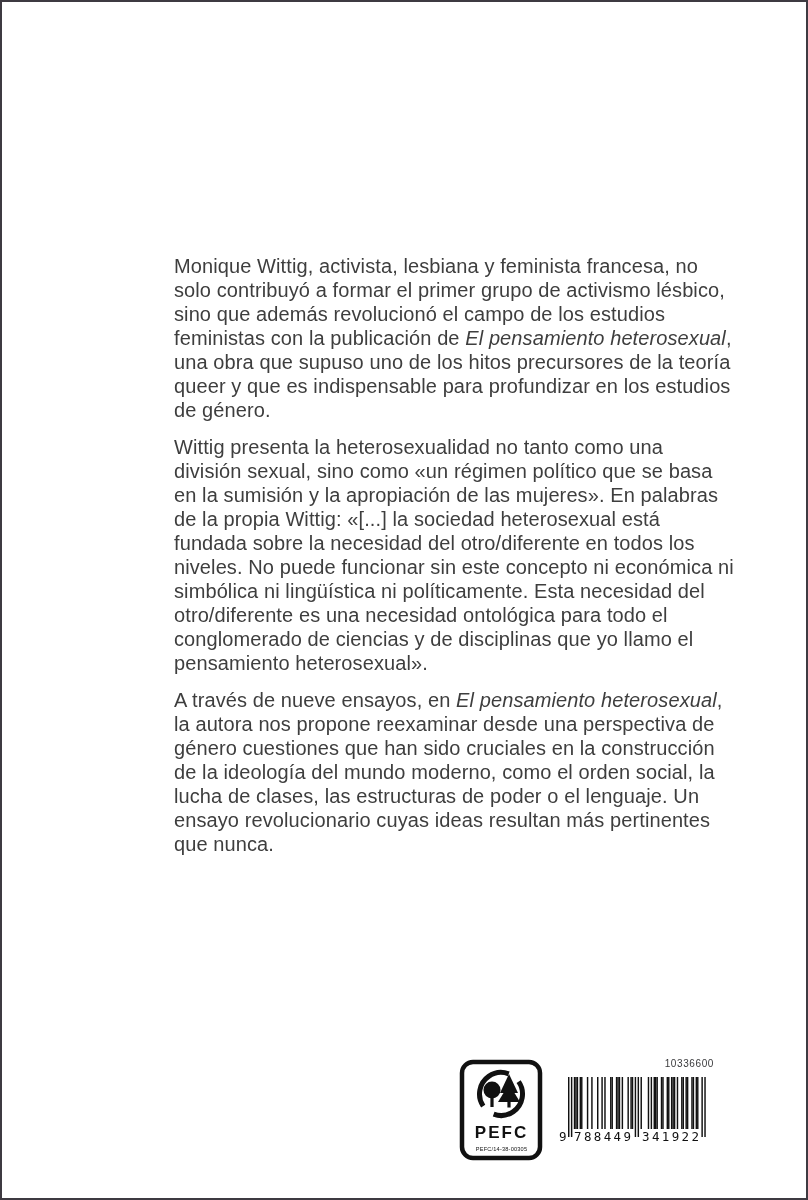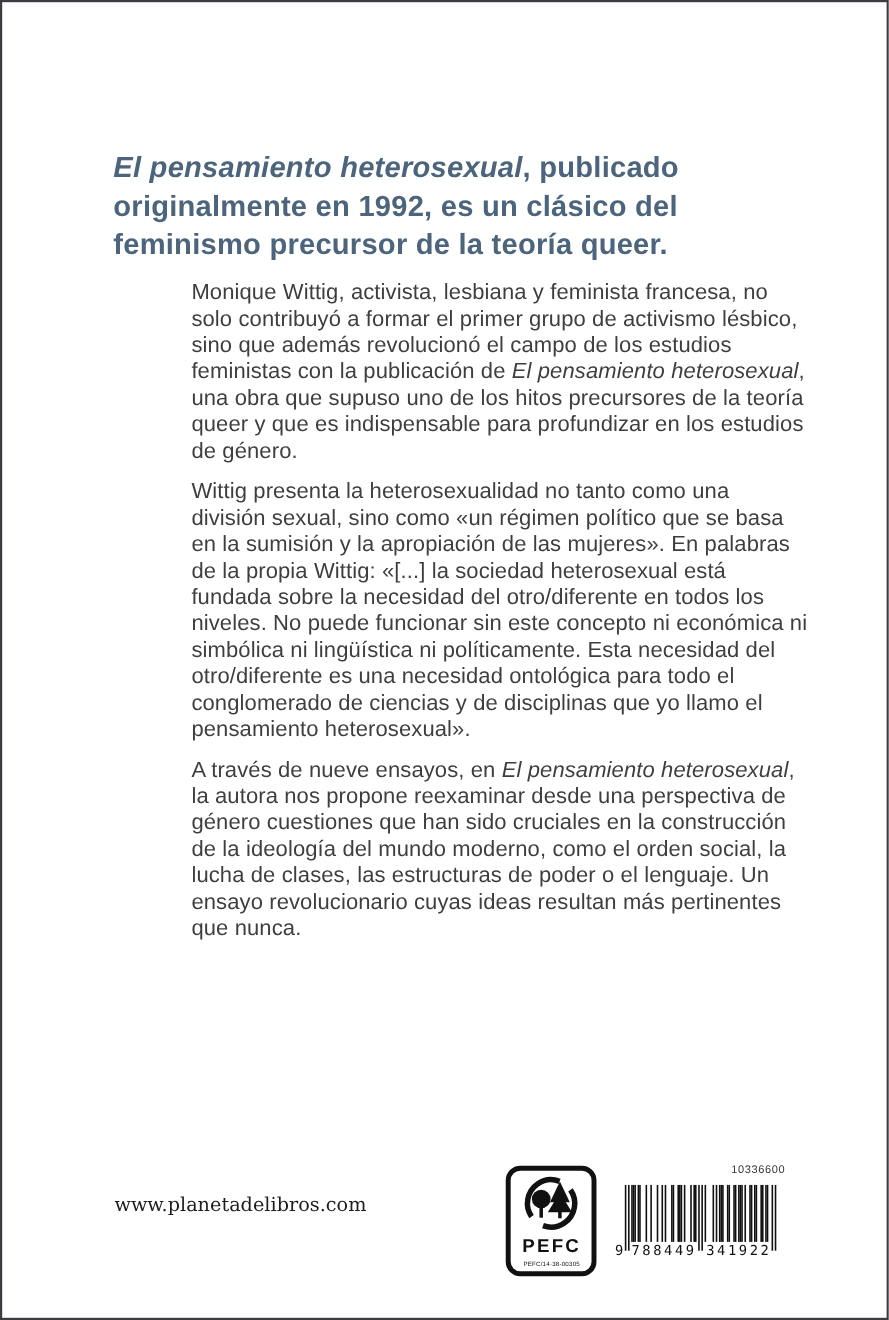--- a/index.html
+++ b/index.html
@@ -39,30 +39,28 @@
   .barcode-svg{display:block;}
   .barcode-svg text{font-family:"DejaVu Sans Mono",monospace;font-size:12.5px;fill:#111;}
   .pefc text.pefc-big{font-family:"Liberation Sans",sans-serif;font-weight:bold;font-size:17px;letter-spacing:2px;fill:#111;}
   .pefc text.pefc-small{font-family:"Liberation Sans",sans-serif;font-size:5.6px;letter-spacing:0.2px;fill:#111;}
 </style>
 </head>
 <body>
 
 <div class="page">
 
-  <div class="headline"><span class="title-it">El pensamiento heterosexual</span><span>, publicado originalmente en 1992, es un clásico del feminismo precursor de la teoría queer.</span></div>
 
   <div class="synopsis">
     <p><span>Monique Wittig, activista, lesbiana y feminista francesa, no solo contribuyó a formar el primer grupo de activismo lésbico, sino que además revolucionó el campo de los estudios feministas con la publicación de </span><em>El pensamiento heterosexual</em><span>, una obra que supuso uno de los hitos precursores de la teoría queer y que es indispensable para profundizar en los estudios de género.</span></p>
     <p>Wittig presenta la heterosexualidad no tanto como una división sexual, sino como «un régimen político que se basa en la sumisión y la apropiación de las mujeres». En palabras de la propia Wittig: «[...] la sociedad heterosexual está fundada sobre la necesidad del otro/diferente en todos los niveles. No puede funcionar sin este concepto ni económica ni simbólica ni lingüística ni políticamente. Esta necesidad del otro/diferente es una necesidad ontológica para todo el conglomerado de ciencias y de disciplinas que yo llamo el pensamiento heterosexual».</p>
     <p><span>A través de nueve ensayos, en </span><em>El pensamiento heterosexual</em><span>, la autora nos propone reexaminar desde una perspectiva de género cuestiones que han sido cruciales en la construcción de la ideología del mundo moderno, como el orden social, la lucha de clases, las estructuras de poder o el lenguaje. Un ensayo revolucionario cuyas ideas resultan más pertinentes que nunca.</span></p>
   </div>
 
   <div class="footer">
-    <div class="url">www.planetadelibros.com</div>
   </div>
 
   <svg class="pefc" width="85" height="103" viewBox="0 0 85 103" xmlns="http://www.w3.org/2000/svg">
     <rect x="3" y="3" width="78" height="96" rx="11" fill="#ffffff" stroke="#111111" stroke-width="4.5"></rect>
     <g>
       <circle cx="42" cy="35" r="21.5" fill="none" stroke="#111111" stroke-width="5" stroke-dasharray="54 13.5" transform="rotate(-35 42 35)"></circle>
       <circle cx="33" cy="31" r="8.5" fill="#111111"></circle>
       <rect x="31.4" y="37" width="3.2" height="11" fill="#111111"></rect>
       <polygon points="50,15 59,34 41,34" fill="#111111"></polygon>
       <polygon points="50,25 61,43 39,43" fill="#111111"></polygon>

